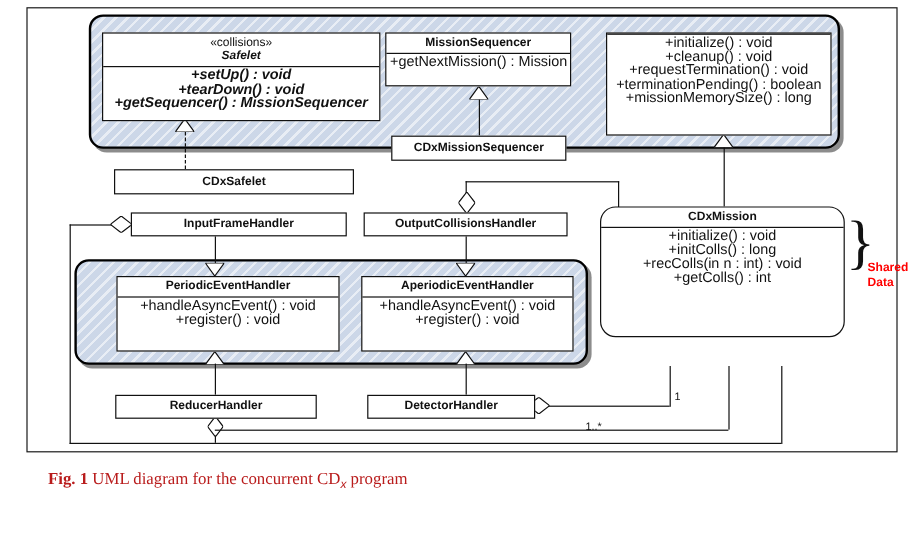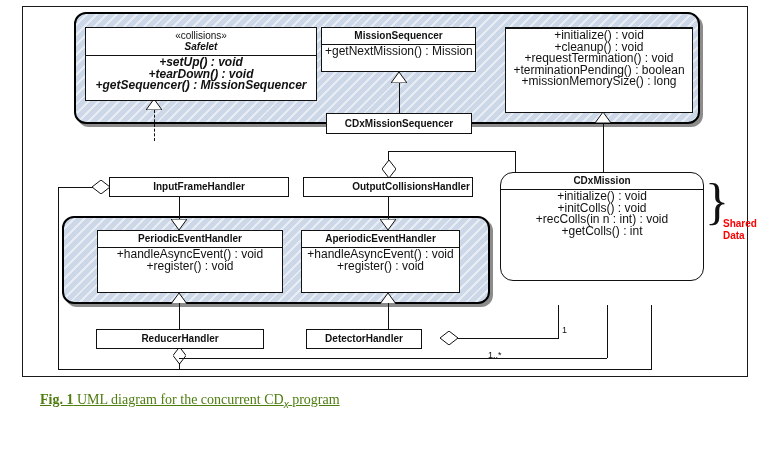--- a/index.html
+++ b/index.html
@@ -35,21 +35,21 @@
   .diamond{position:absolute;}
   .diamond svg{display:block;}
 
   .dash{position:absolute;border-left:1px dashed #111;}
 
   .mult{position:absolute;font-size:9px;color:#111;}
 
   .shared{position:absolute;color:#ff0000;font-weight:bold;font-size:10px;line-height:12px;text-align:left;}
   .brace{position:absolute;color:#111;font-size:50px;line-height:50px;font-family:"Liberation Serif",serif;}
 
-  .caption{position:absolute;left:40px;top:392px;width:700px;font-family:"Liberation Serif",serif;font-size:14px;color:#4d7c0f;text-decoration:underline;}
+  .caption{position:absolute;left:40px;top:392px;width:700px;font-family:"Liberation Serif",serif;font-size:14px;color:#b91c1c;}
   .caption b{font-weight:bold;}
   .caption .sub{font-size:10px;vertical-align:sub;font-style:italic;}
   .caption .mono{font-family:"Liberation Sans",sans-serif;}
 </style>
 </head>
 <body>
 
 <div id="figure">
 
   <div class="figure-frame"></div>
@@ -170,60 +170,63 @@
       <div>+requestTermination() : void</div>
       <div>+terminationPending() : boolean</div>
       <div>+missionMemorySize() : long</div>
     </div>
   </div>
 
   <div class="cls" style="left:326px;top:113px;width:146px;height:21px;">
     <div class="name" style="padding-top:4px;">CDxMissionSequencer</div>
   </div>
 
+  <div class="cls" style="left:95px;top:141px;width:200px;height:21px;">
+    <div class="name" style="padding-top:4px;">CDxSafelet</div>
+  </div>
 
   <div class="cls" style="left:109px;top:177px;width:180px;height:20px;">
     <div class="name" style="padding-top:3px;">InputFrameHandler</div>
   </div>
 
   <div class="cls" style="left:303px;top:177px;width:170px;height:20px;">
-    <div class="name" style="padding-top:3px;text-align:right;">OutputCollisionsHandler</div>
+    <div class="name" style="padding-top:3px;">OutputCollisionsHandler</div>
   </div>
 
   <div class="cls" style="left:500px;top:172px;width:204px;height:109px;border-radius:13px;">
     <div class="name">CDxMission</div>
     <div class="cmp sep">
       <div>+initialize() : void</div>
-      <div>+initColls() : void</div>
+      <div>+initColls() : long</div>
       <div>+recColls(in n : int) : void</div>
       <div>+getColls() : int</div>
     </div>
   </div>
 
   <div class="cls" style="left:97px;top:230px;width:186px;height:63px;">
     <div class="name">PeriodicEventHandler</div>
     <div class="cmp sep">
       <div>+handleAsyncEvent() : void</div>
       <div>+register() : void</div>
     </div>
   </div>
 
-  <div class="cls" style="left:301px;top:230px;width:159px;height:63px;">
+  <div class="cls" style="left:301px;top:230px;width:177px;height:63px;">
     <div class="name">AperiodicEventHandler</div>
     <div class="cmp sep">
       <div>+handleAsyncEvent() : void</div>
       <div>+register() : void</div>
     </div>
   </div>
 
   <div class="cls" style="left:96px;top:329px;width:168px;height:20px;">
     <div class="name" style="padding-top:3px;">ReducerHandler</div>
   </div>
 
-  <div class="cls" style="left:306px;top:329px;width:116px;height:20px;">
+  <div class="cls" style="left:306px;top:329px;width:140px;height:20px;">
     <div class="name" style="padding-top:3px;">DetectorHandler</div>
   </div>
 
   <div class="brace" style="left:705px;top:176px;">}</div>
   <div class="shared" style="left:723px;top:218px;width:48px;">
     <div>Shared</div>
     <div>Data</div>
   </div>
 
   <div class="caption">

